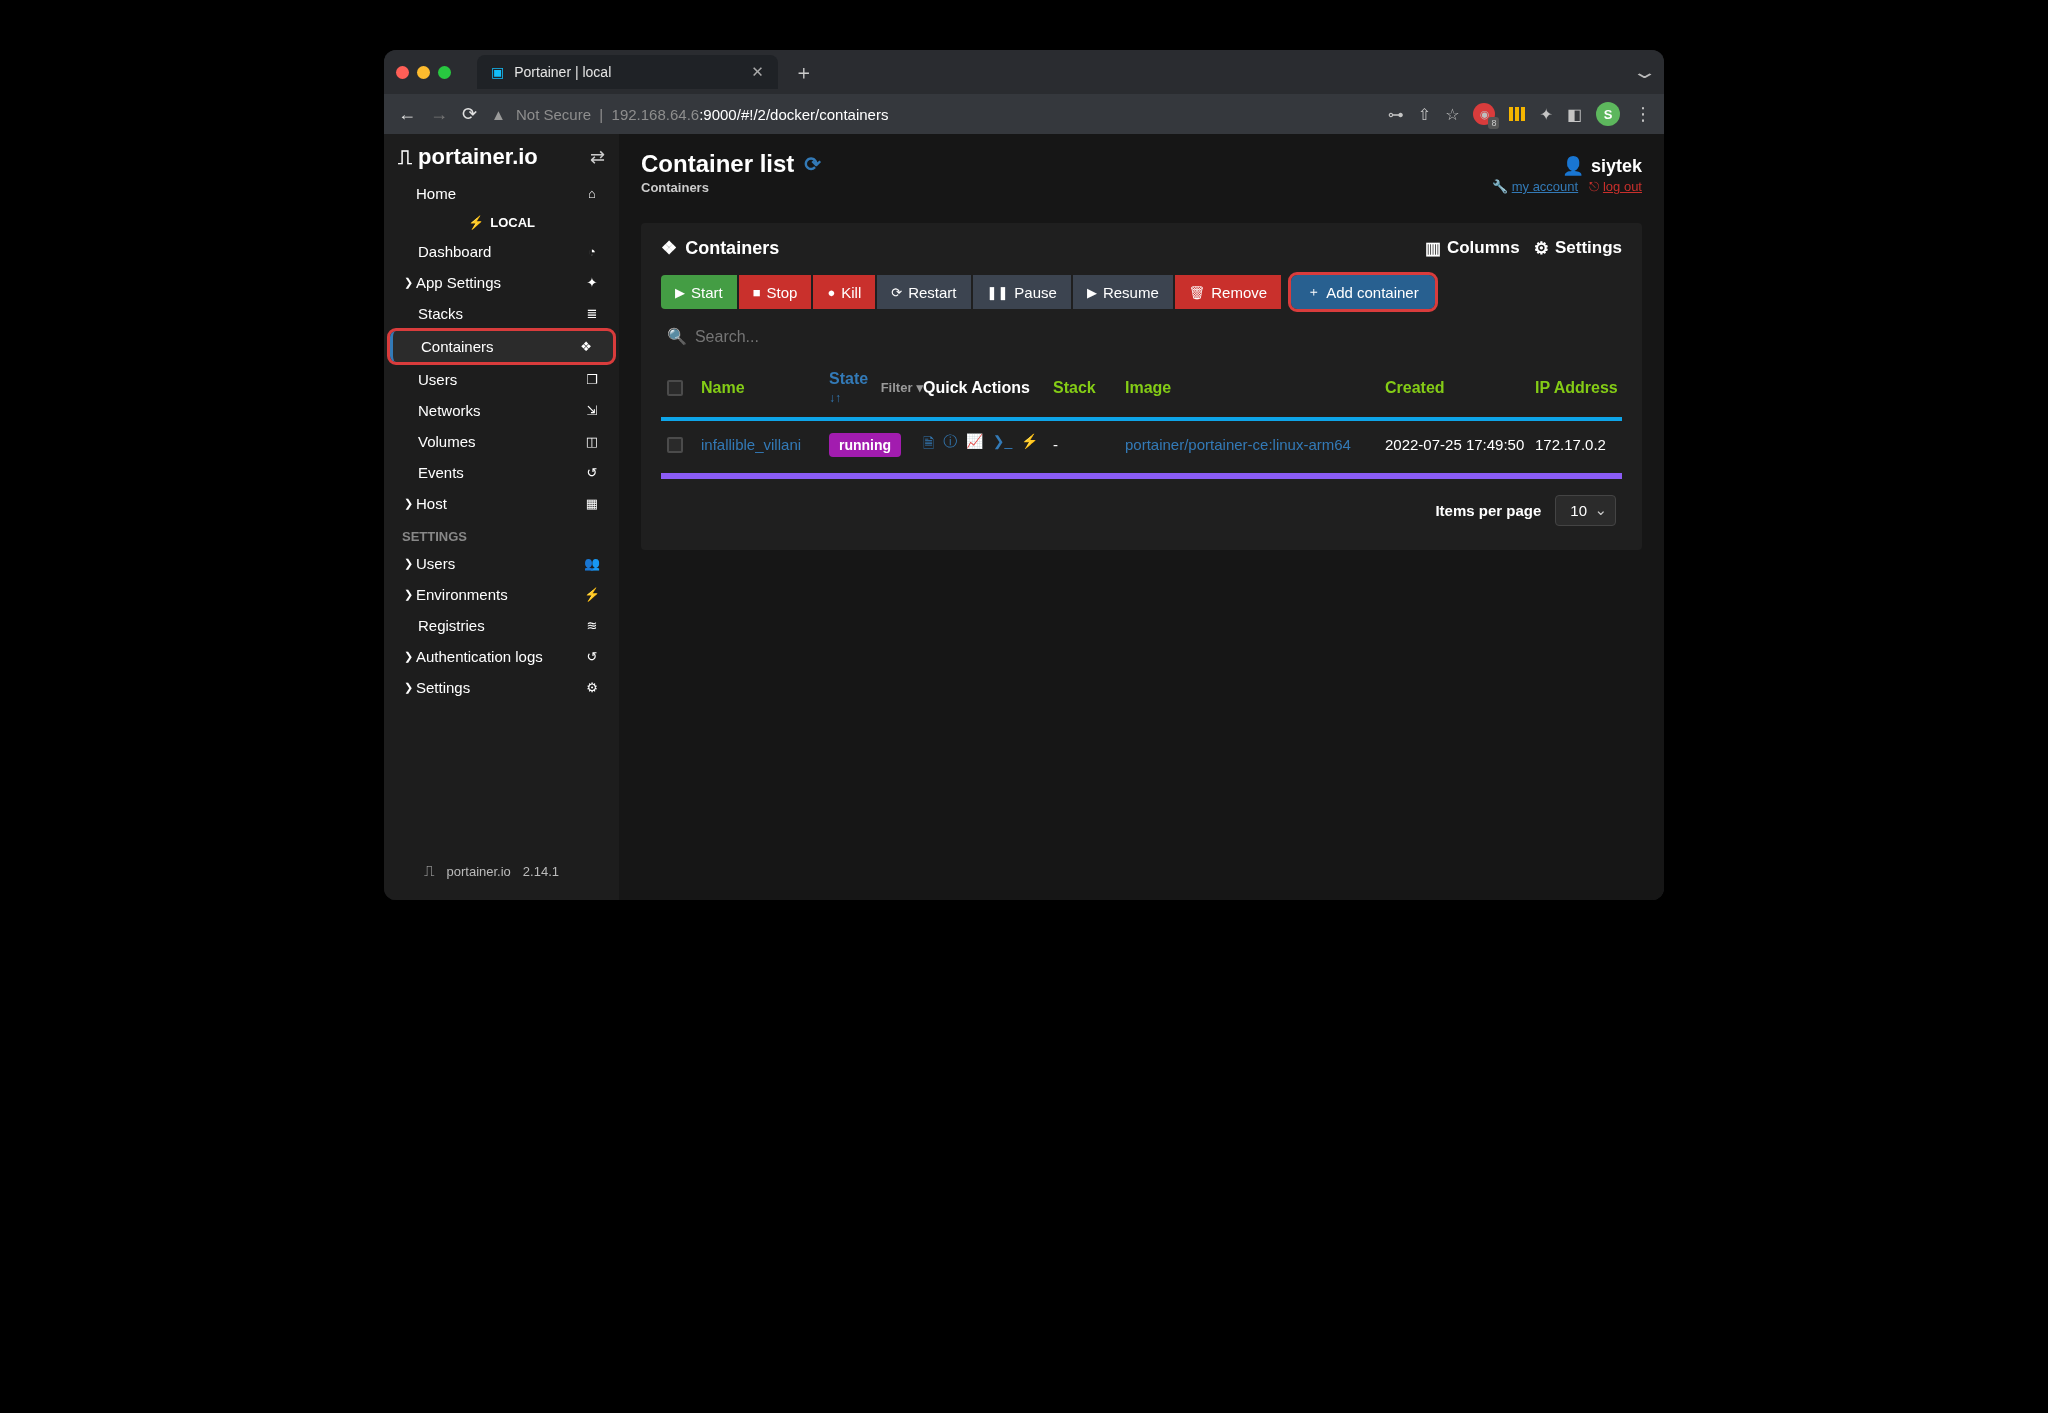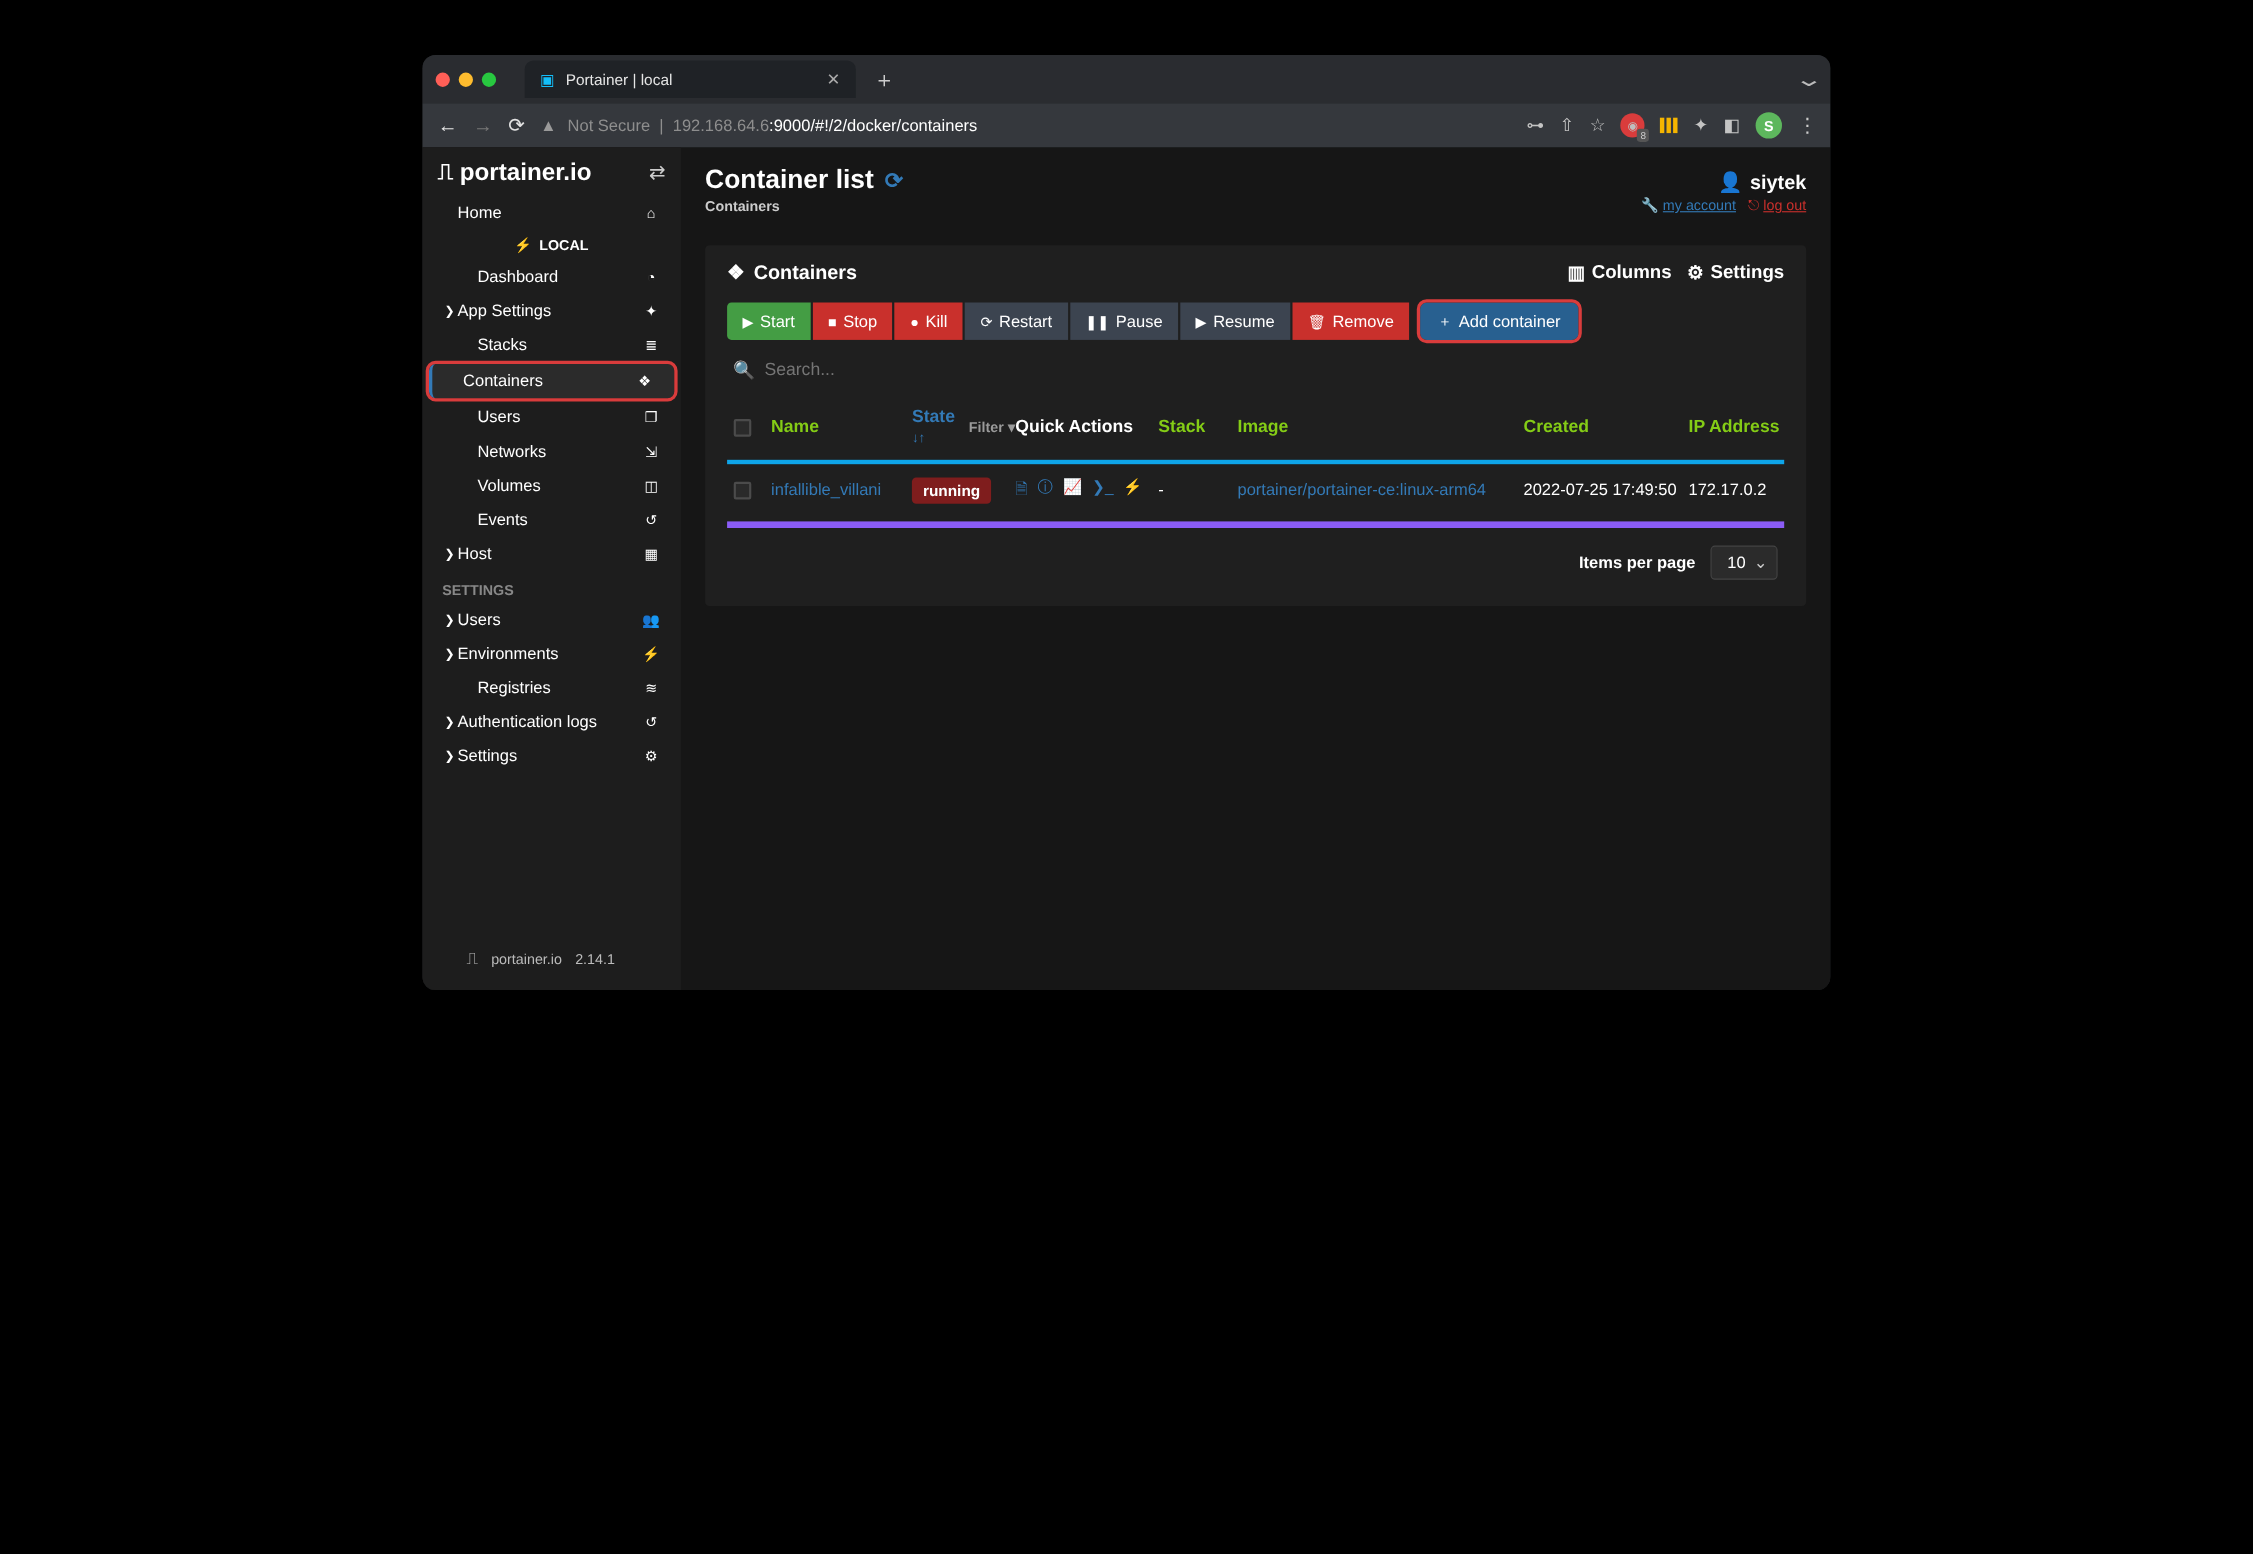--- a/index.html
+++ b/index.html
@@ -90,21 +90,21 @@
 .brand-logo { display:flex; align-items:center; font-size:22px; font-weight:600; color:#fff; gap:6px; }
 .brand-logo .crane { font-size:20px; }
 .brand-collapse { color:#ccc; font-size:18px; }
 .side-item {
   display:flex; align-items:center; justify-content:space-between;
   padding:7px 18px 7px 20px; color:#fff; font-size:15px; cursor:pointer;
 }
 .side-item .chev { width:12px; color:#fff; font-size:11px; }
 .side-item .label { flex:1; }
 .side-item .ico { color:#fff; font-size:13px; width:18px; text-align:center; }
-.side-item.sub { padding-left:50px; }
+.side-item.sub { padding-left:34px; }
 .side-item.sub-chev { padding-left:20px; }
 .side-item.active {
   background:#2b2b2b; border-left:3px solid #337ab7; padding-left:31px;
 }
 .side-item.highlighted { outline:3px solid #d93c3c; border-radius:6px; margin:2px 6px; padding-left:28px; }
 .side-local {
   text-align:center; color:#fff; padding:6px 0; font-size:13px; font-weight:700;
   display:flex; align-items:center; justify-content:center; gap:6px;
 }
 .side-section { color:#888; font-size:13px; padding:10px 18px 4px 18px; font-weight:600; }
@@ -154,21 +154,21 @@
 .thead { padding:10px 6px; }
 .th { font-size:16px; font-weight:700; }
 .th.link { color:#84cc16; cursor:pointer; }
 .th.plain { color:#fff; }
 .th-state { display:flex; flex-direction:row; line-height:1.15; }
 .th-state .filter { color:#9a9a9a; font-size:13px; font-weight:600; display:flex; align-items:center; gap:4px; }
 .sort-icon { font-size:12px; color:#337ab7; }
 .checkbox { width:16px; height:16px; border:2px solid #4b4b4b; background:#2a2a2a; border-radius:2px; }
 .trow { padding:12px 6px; border-top:4px solid #0ea5e9; font-size:15px; }
 .cell-link { color:#337ab7; }
-.badge-running { background:#7f1d1d; color:#fff; padding:4px 10px; border-radius:4px; font-size:14px; font-weight:700; display:inline-block; }
+.badge-running { background:#a21caf; color:#fff; padding:4px 10px; border-radius:4px; font-size:14px; font-weight:700; display:inline-block; }
 .qa-icons { display:flex; gap:9px; color:#337ab7; font-size:14px; }
 .cell-plain { color:#fff; }
 
 .tfoot { display:flex; justify-content:flex-end; align-items:center; gap:14px; padding:16px 6px 6px 6px; border-top:6px solid #8b5cf6; margin-top:4px; }
 .tfoot-label { font-size:15px; font-weight:600; }
 .select-box {
   background:#2b2b2b; border:1px solid #444; border-radius:4px; padding:6px 28px 6px 14px;
   color:#fff; font-size:15px; position:relative;
 }
 .select-box::after { content:"⌄"; position:absolute; right:8px; top:5px; color:#ccc; font-size:15px; }

